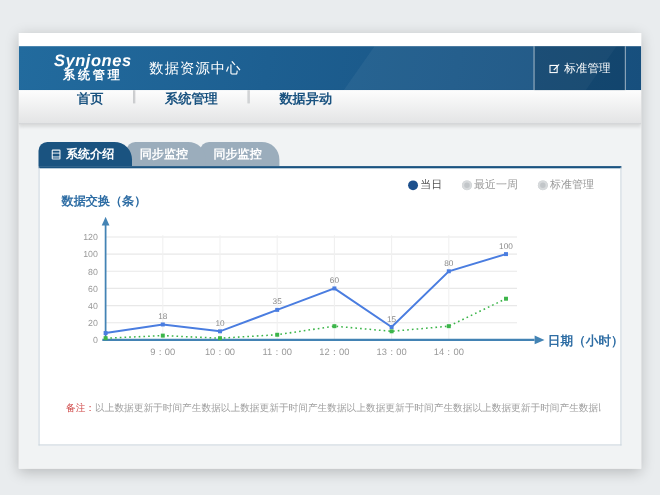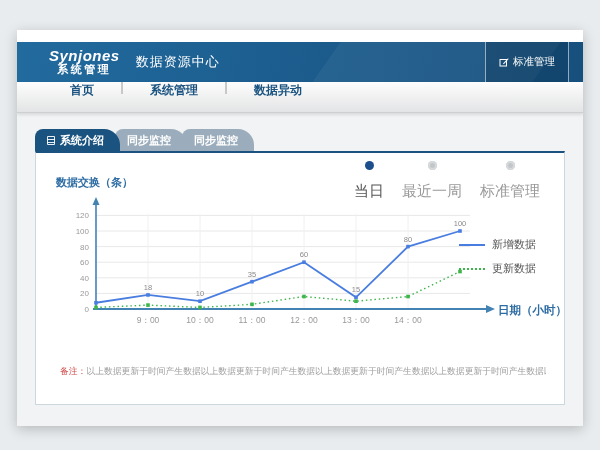--- a/index.html
+++ b/index.html
@@ -64,21 +64,21 @@
     width:8px; height:9px; border:1px solid rgba(255,255,255,.9); border-radius:1px;
     background:linear-gradient(transparent 2px, rgba(255,255,255,.9) 2px, rgba(255,255,255,.9) 3px, transparent 3px,
                transparent 5px, rgba(255,255,255,.9) 5px, rgba(255,255,255,.9) 6px, transparent 6px);
   }
   .panel {
     position:relative; background:#fff; height:254px;
     border:1px solid #ccd6dd; border-top:2px solid #1a5380;
   }
   
   .filter-row { position:absolute; top:8px; right:24px; display:flex; gap:18px; align-items:center; }
-  .radio-opt { display:flex; align-items:center; gap:12px; font-size:15px; color:#999; cursor:pointer;flex-direction:column; }
+  .radio-opt { display:flex; align-items:center; gap:2px; font-size:10px; color:#999; cursor:pointer; }
   .radio-dot { width:9px; height:9px; border-radius:50%; background:#c2c6c9; box-shadow:inset 0 0 0 2px #d7dadc; }
   .radio-opt.selected .radio-dot { background:#1c4f8c; box-shadow:none; }
   .radio-opt.selected { color:#555; }
   .ylabel { position:absolute; top:22px; left:20px; color:#2e6da4; font-size:11px; font-weight:bold; }
   .chart-wrap { position:absolute; top:40px; left:14px; width:520px; height:160px; }
   .xlabel { position:absolute; left:448px; top:110px; color:#2e6da4; font-size:11.5px; font-weight:bold; white-space:nowrap; }
   .series-legend { position:absolute; top:84px; right:28px; display:flex; flex-direction:column; gap:9px; }
   .legend-row { display:flex; align-items:center; gap:7px; font-size:11px; color:#555; }
   .legend-sample { width:26px; height:0; }
   .legend-sample.solid { border-top:2px solid; }
@@ -221,29 +221,19 @@
             <rect x="148.2" y="112.64" width="3.6" height="3.6" fill="#3cb54a"></rect>
             <rect x="200.2" y="109.52" width="3.6" height="3.6" fill="#3cb54a"></rect>
             <rect x="252.2" y="101.72" width="3.6" height="3.6" fill="#3cb54a"></rect>
             <rect x="304.2" y="106.4" width="3.6" height="3.6" fill="#3cb54a"></rect>
             <rect x="356.2" y="101.72" width="3.6" height="3.6" fill="#3cb54a"></rect>
             <rect x="408.2" y="76.76" width="3.6" height="3.6" fill="#3cb54a"></rect>
           </svg>
         <div class="xlabel">日期（小时）</div>
       </div>
 
-      <div class="series-legend">
-          <div class="legend-row">
-            <span class="legend-sample solid" style="border-color: rgb(74, 125, 224);"></span>
-            <span>新增数据</span>
-          </div>
-          <div class="legend-row">
-            <span class="legend-sample dotted" style="border-color: rgb(60, 181, 74);"></span>
-            <span>更新数据</span>
-          </div>
-        </div>
 
       <div class="footnote">
         <span class="fn-prefix">备注：</span><span class="fn-text">以上数据更新于时间产生数据以上数据更新于时间产生数据以上数据更新于时间产生数据以上数据更新于时间产生数据以上数据更新于</span>
       </div>
     </div>
   </div>
 </div>
 
 </body></html>

